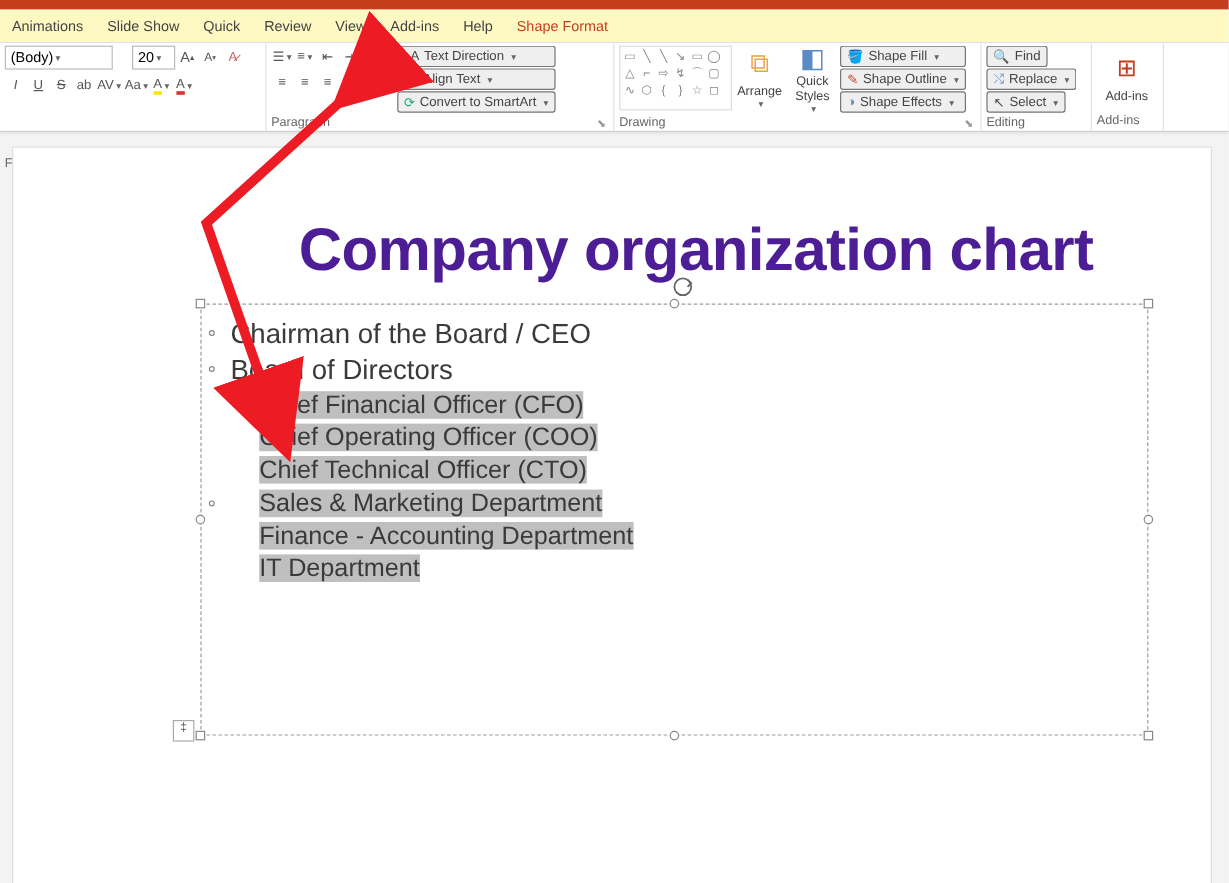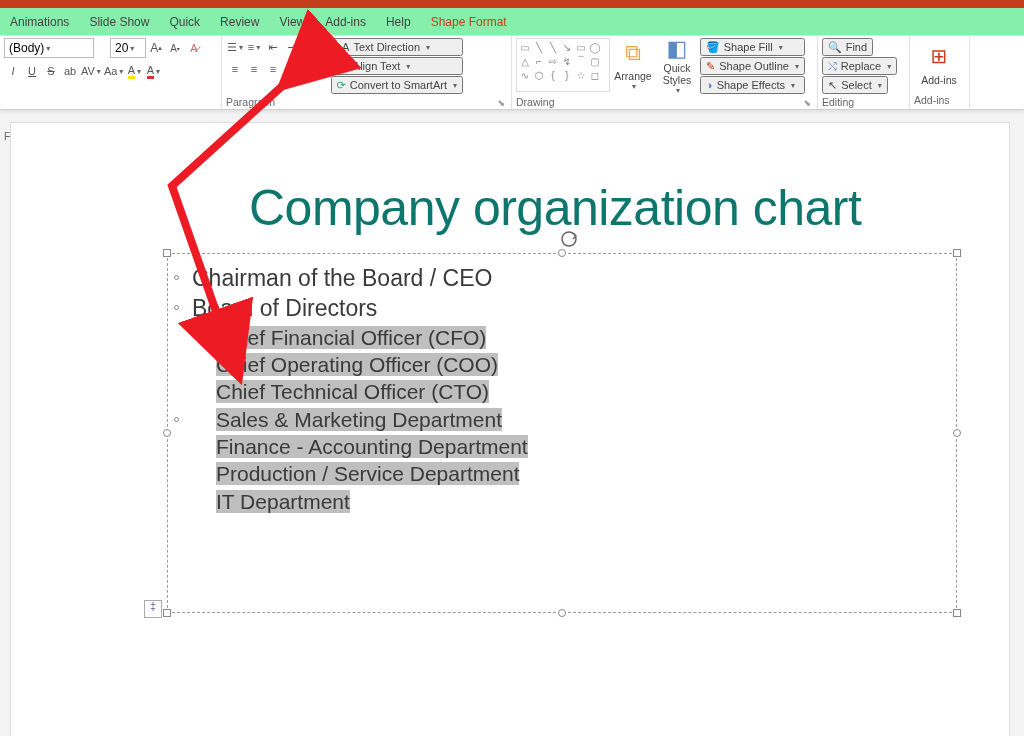--- a/index.html
+++ b/index.html
@@ -1,21 +1,21 @@
 <!DOCTYPE html>
 <html><head>
 <meta charset="utf-8">
 <style>
 * { box-sizing: border-box; margin: 0; padding: 0; font-family: "Segoe UI", Arial, sans-serif; }
 body { background: #f3f3f3; width: 1024px; height: 736px; overflow: hidden; }
 
 .titlebar-strip { height: 8px; background: #c43e1c; }
 
 .tabs-row {
-  background: #86efac; height: 28px; display: flex; align-items: center;
+  background: #fef9c3; height: 28px; display: flex; align-items: center;
   border-bottom: 1px solid #e1e1e1; font-size: 12px; color: #444;
 }
 .tab { padding: 0 10px; height: 100%; display: flex; align-items: center; cursor: pointer; }
 .tab.context { color: #c43e1c; }
 
 .ribbon {
   background: #fff; height: 74px; display: flex; border-bottom: 1px solid #d0d0d0;
   box-shadow: 0 2px 3px rgba(0,0,0,0.08);
 }
 .ribbon-group {
@@ -56,22 +56,22 @@
   display: flex; flex-wrap: wrap; padding: 2px; gap: 2px; align-content: flex-start;
   font-size: 10px; color: #888;
 }
 .shapes-gallery span { width: 12px; height: 12px; display: inline-flex; align-items: center; justify-content: center; }
 
 .slide-area {
   background: #fff; margin: 12px 0 0 10px; width: 1000px; height: 620px;
   position: relative; border: 1px solid #ddd;
 }
 .page-title {
-  position: absolute; left: 238px; top: 56px; font-size: 50px; font-weight: 400;
-  color: #0f766e; letter-spacing: -0.5px;
+  position: absolute; left: 238px; top: 56px; font-size: 50px; font-weight: 700;
+  color: #4c1d95; letter-spacing: -0.5px;
 }
 .text-frame {
   position: absolute; left: 156px; top: 130px; width: 790px; height: 360px;
   border: 1px dashed #9b9b9b;
 }
 .handle {
   position: absolute; width: 8px; height: 8px; background: #fff; border: 1px solid #888;
 }
 .handle.rot { border-radius: 50%; }
 .opt-btn {
@@ -290,21 +290,20 @@
 
     <div class="content" id="content-list">
         <div class="lvl0"><span class="bullet-dot"></span><span class="nosel">Chairman of the Board / CEO</span></div>
         <div class="lvl0"><span class="bullet-dot"></span><span class="nosel">Board of Directors</span></div>
         <div class="lvl1"><span class="sel">Chief Financial Officer (CFO)</span></div>
         <div class="lvl1"><span class="sel">Chief Operating Officer (COO)</span></div>
         <div class="lvl1"><span class="sel">Chief Technical Officer (CTO)</span></div>
         <div class="lvl0"><span class="bullet-dot"></span></div>
         <div class="lvl1"><span class="sel">Sales &amp; Marketing Department</span></div>
         <div class="lvl1"><span class="sel">Finance - Accounting Department</span></div>
-        <div class="lvl1"><span class="sel">Production / Service Department</span></div>
         <div class="lvl1"><span class="sel">IT Department</span></div>
       </div>
   </div>
 </div>
 
 <svg class="anno-arrow" style="left:0;top:0;" width="1024" height="736">
   <defs>
     <marker id="ah" markerWidth="14" markerHeight="14" refX="4" refY="5" orient="auto">
       <path d="M0,0 L10,5 L0,10 Z" fill="#ed1c24"></path>
     </marker>

